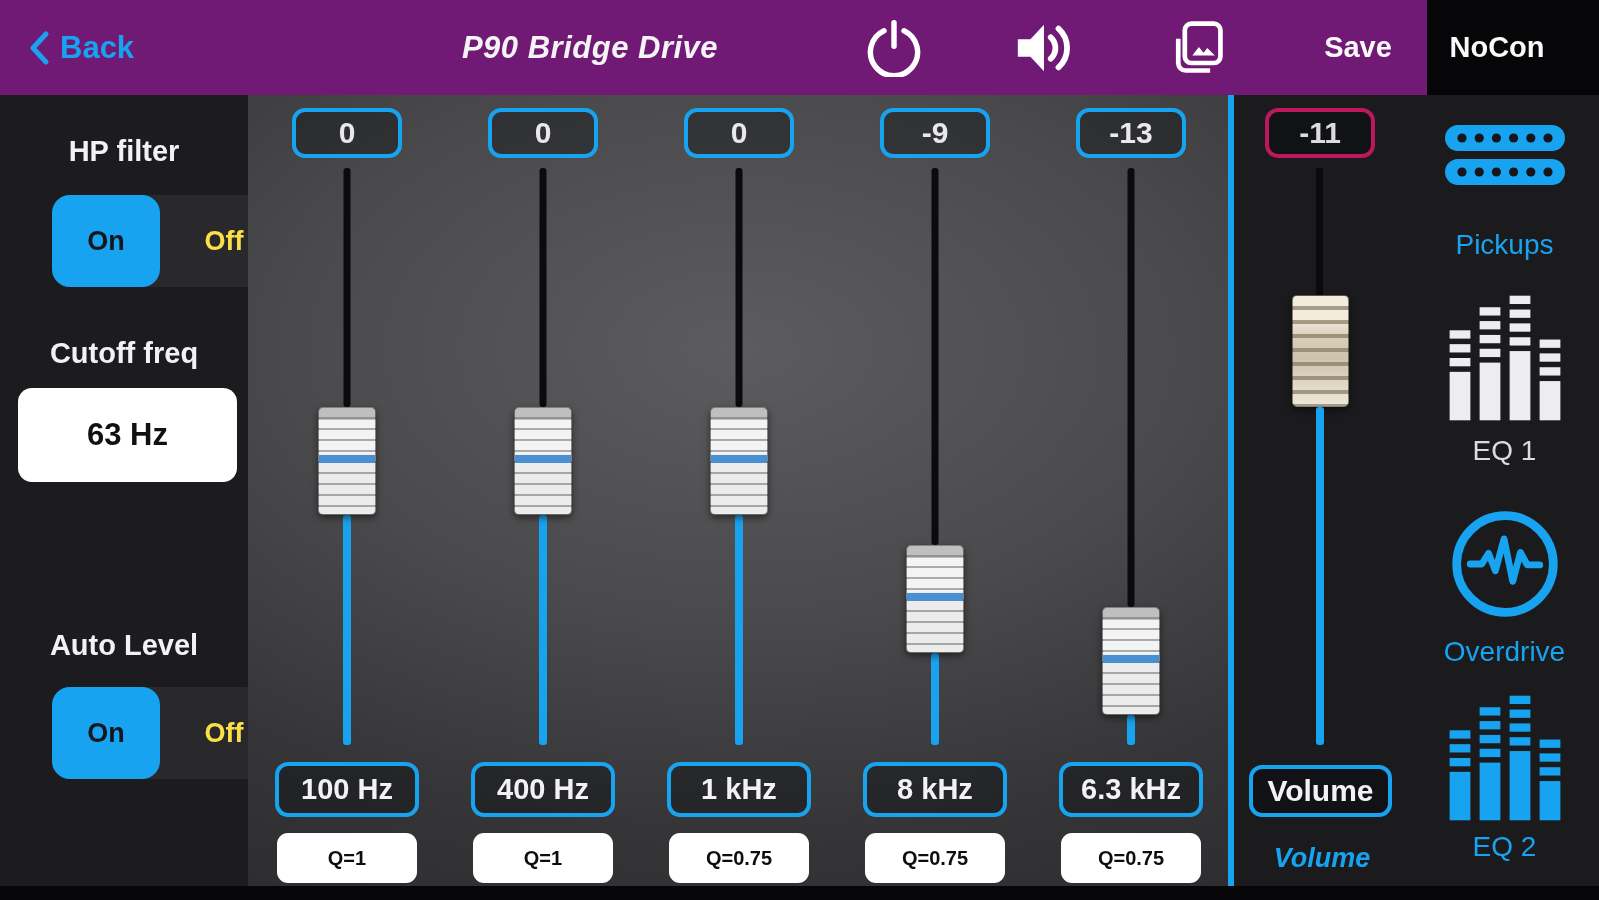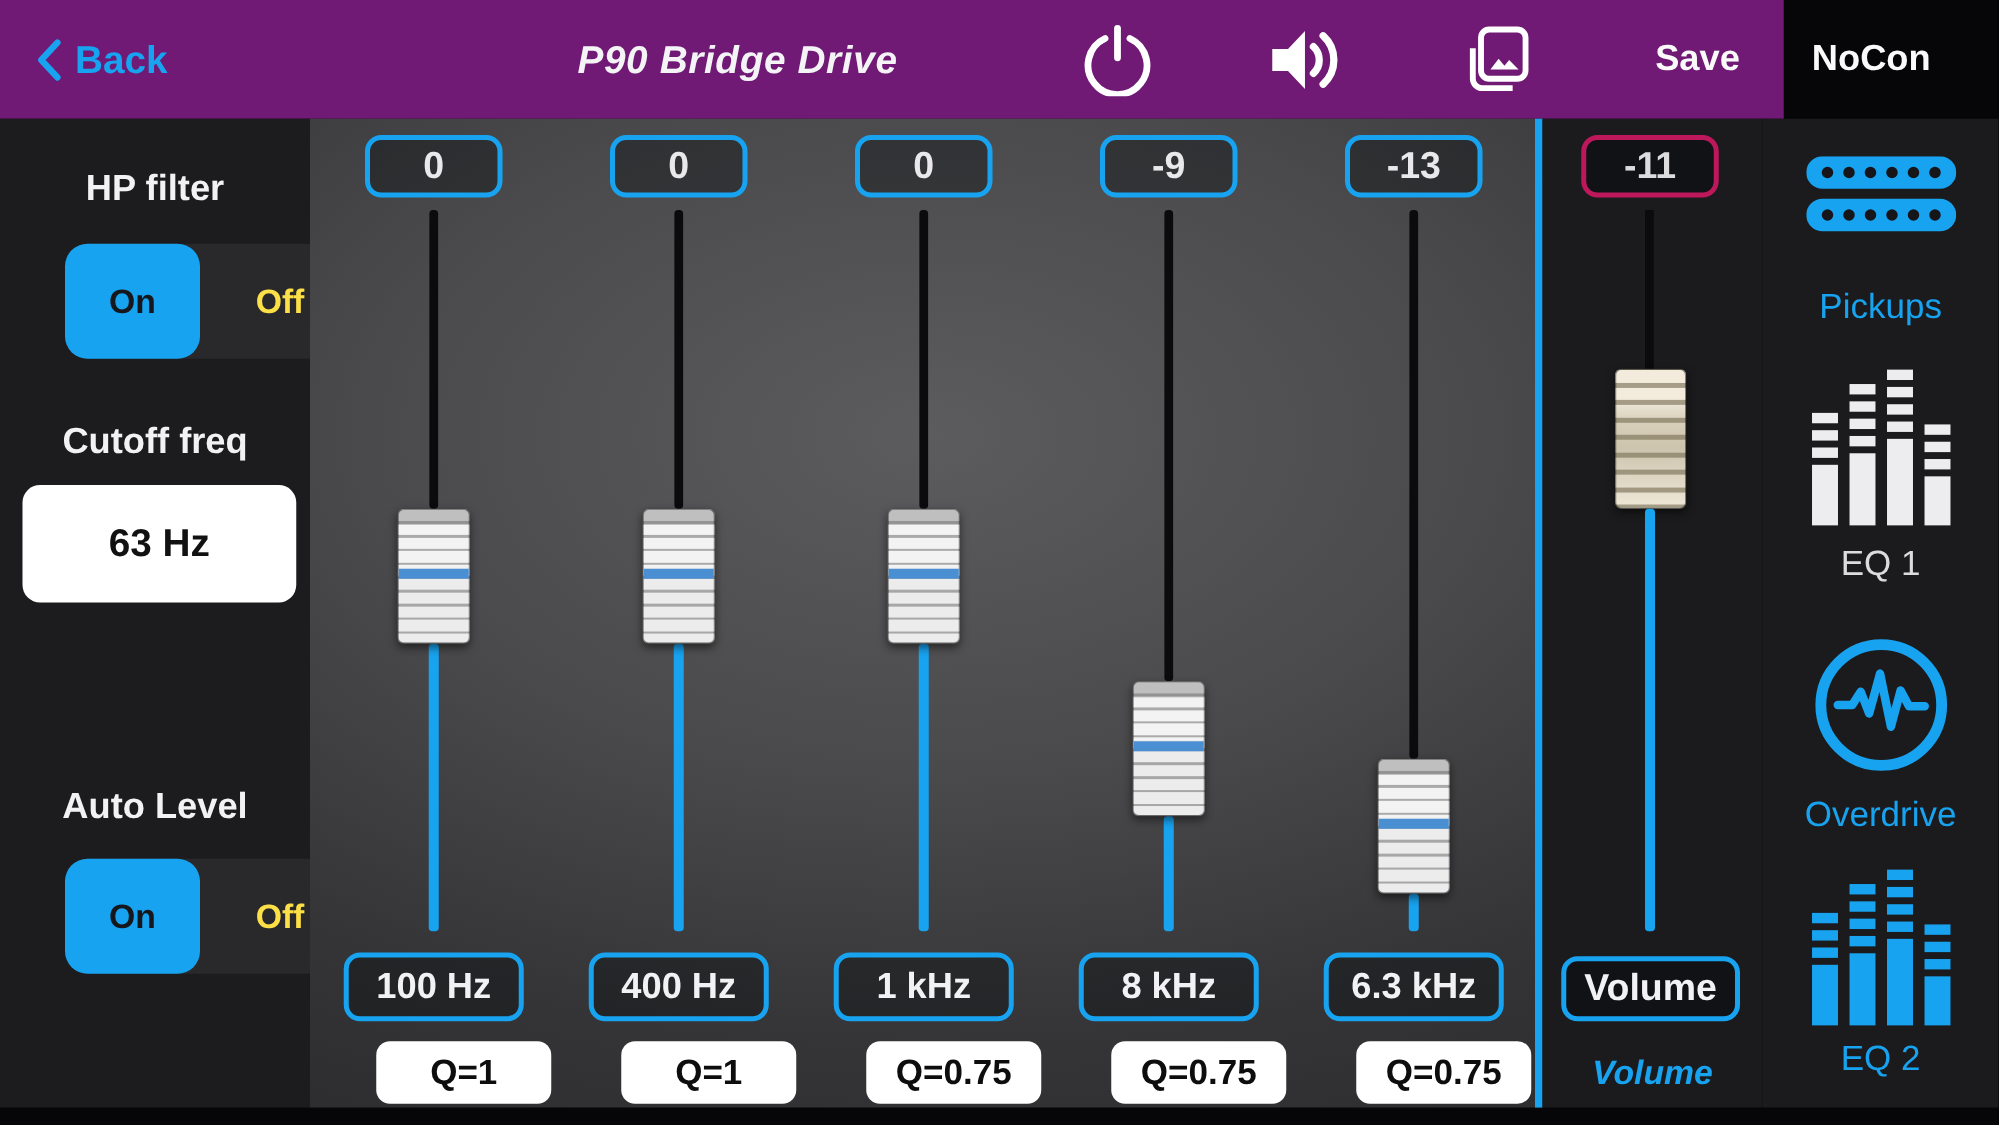--- a/index.html
+++ b/index.html
@@ -61,21 +61,21 @@
   .cap::after{content:"";position:absolute;left:0;right:0;top:47px;height:8px;background:#4a8fd2;}
   .col1 .track-black,.col2 .track-black,.col3 .track-black{height:239px;}
   .col1 .cap,.col2 .cap,.col3 .cap{top:312px;}
   .col1 .track-blue,.col2 .track-blue,.col3 .track-blue{top:420px;height:230px;}
   .col4 .track-black{height:377px;} .col4 .cap{top:450px;} .col4 .track-blue{top:558px;height:92px;}
   .col5 .track-black{height:439px;} .col5 .cap{top:512px;} .col5 .track-blue{top:620px;height:30px;}
   .freq-box{position:absolute;left:50%;transform:translateX(-50%);top:667px;width:144px;height:55px;
             border:4px solid var(--accent);border-radius:13px;background:var(--boxfill);
             display:flex;align-items:center;justify-content:center;color:#f2f2f4;font-size:29px;font-weight:700;cursor:pointer;}
   .q-box{position:absolute;left:50%;transform:translateX(-50%);top:738px;width:140px;height:50px;background:#fff;border-radius:11px;
-         display:flex;align-items:center;justify-content:center;color:#0d0d0d;font-size:28px;font-weight:700;cursor:pointer;margin-left:24px;}
+         display:flex;align-items:center;justify-content:center;color:#0d0d0d;font-size:20px;font-weight:700;cursor:pointer;}
 
   
   .divider{position:absolute;left:1228px;top:95px;width:6px;height:791px;background:var(--accent);}
 
   
   .vol-panel{position:absolute;left:1234px;top:95px;width:176px;height:791px;background:#1b1b1d;}
   .vol-gain{position:absolute;left:31px;top:13px;width:110px;height:50px;border:4px solid #be185d;border-radius:13px;
             background:rgba(8,10,14,.5);display:flex;align-items:center;justify-content:center;
             color:#dcdcde;font-size:30px;font-weight:700;cursor:pointer;}
   .vol-track-black{position:absolute;left:82px;top:73px;width:7px;height:127px;background:#0b0b0d;}

